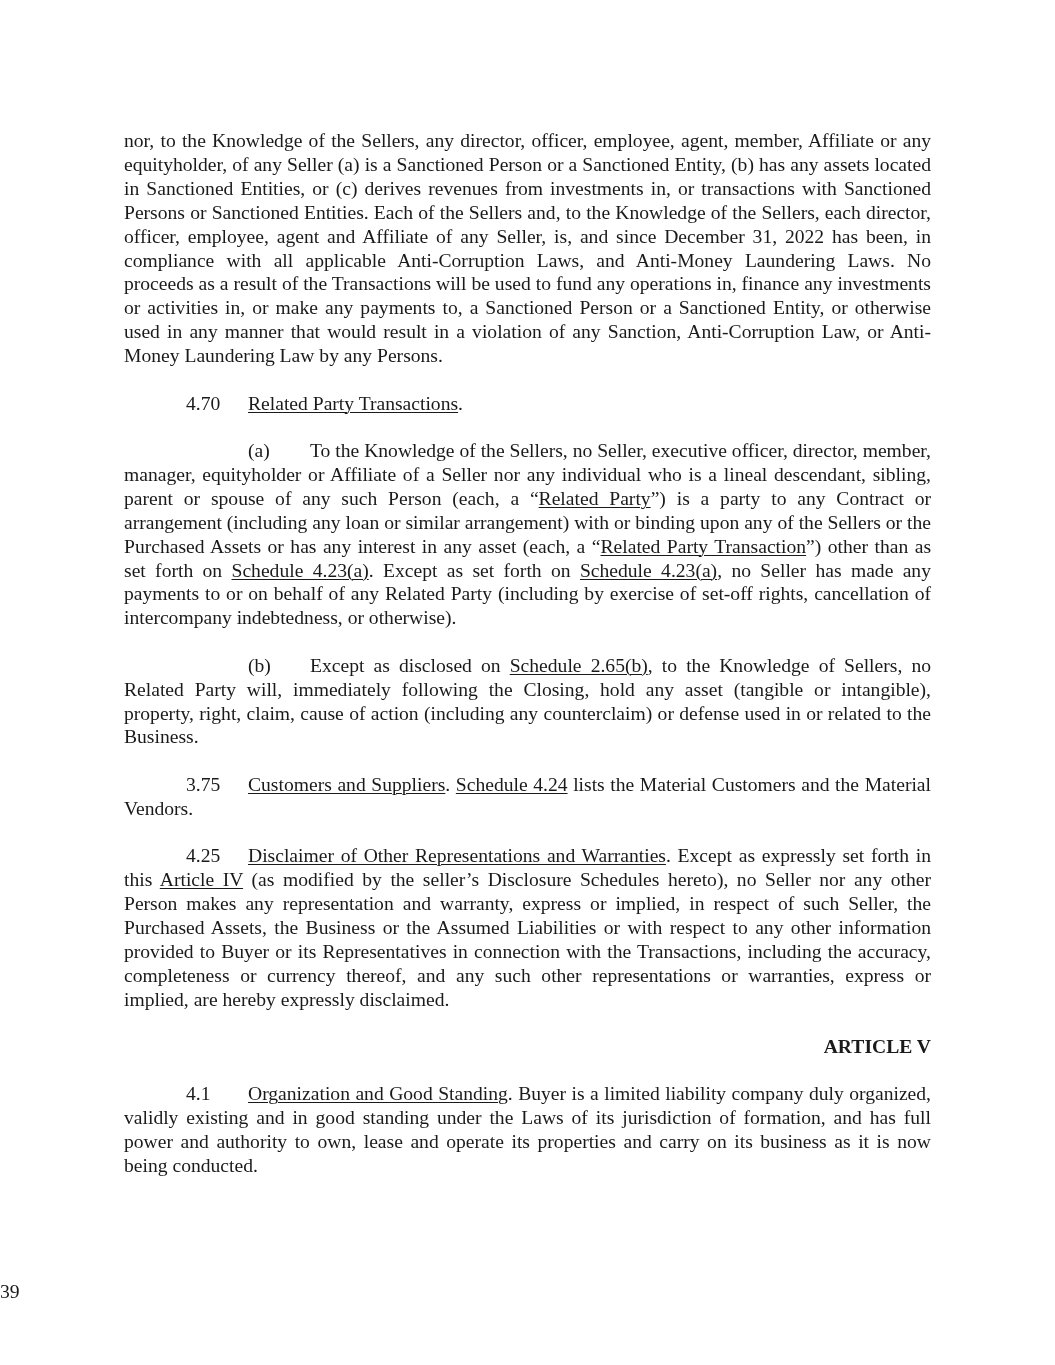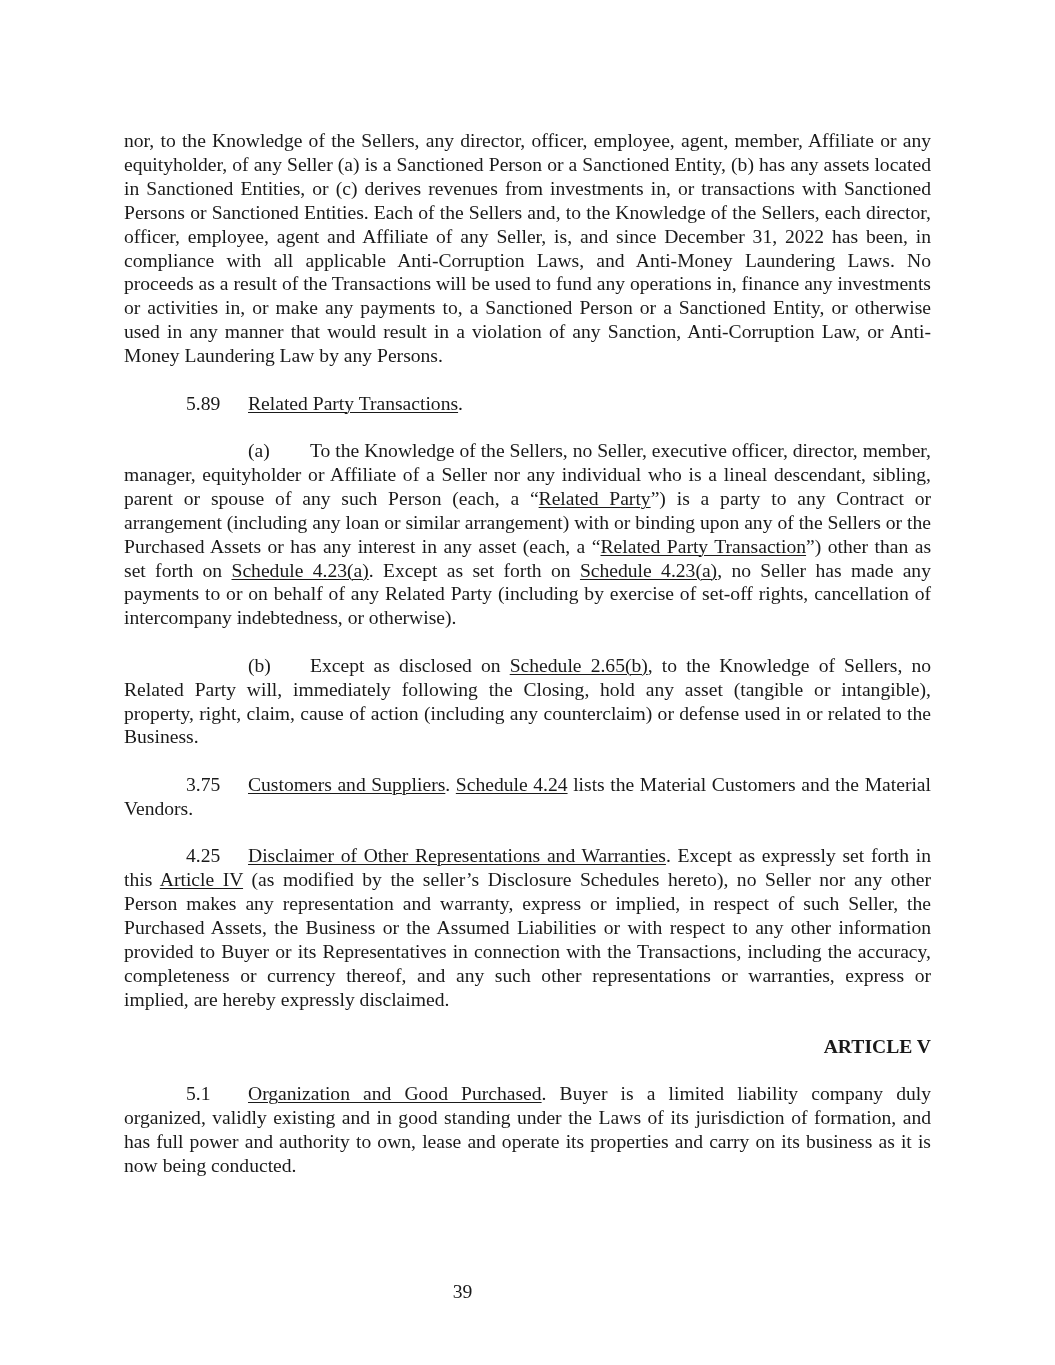--- a/index.html
+++ b/index.html
@@ -10,41 +10,41 @@
     color: #1a1a1a;
   }
   p { margin: 0; text-align: justify; }
   .gap { margin-top: 23.5px; }
   .ind1 { text-indent: 62px; }
   .ind2 { text-indent: 124px; }
   .num { display: inline-block; width: 62px; text-indent: 0; }
   u { text-decoration: underline; text-underline-offset: 2px; text-decoration-thickness: 1px; }
   .center { text-align: right; font-weight: bold; }
   .pagenum {
-    position: absolute; top: 1281px; left: 0; width: 925px; text-align: center;
+    position: absolute; top: 1281px; left: 0; width: 925px; text-align: left;
     font-family: "Liberation Serif", serif; font-size: 19.6px; color: #1a1a1a;
   }
 </style>
 </head>
 <body>
 
 <div class="page">
 
   <p>nor, to the Knowledge of the Sellers, any director, officer, employee, agent, member, Affiliate or any equityholder, of any Seller (a) is a Sanctioned Person or a Sanctioned Entity, (b) has any assets located in Sanctioned Entities, or (c) derives revenues from investments in, or transactions with Sanctioned Persons or Sanctioned Entities. Each of the Sellers and, to the Knowledge of the Sellers, each director, officer, employee, agent and Affiliate of any Seller, is, and since December 31, 2022 has been, in compliance with all applicable Anti-Corruption Laws, and Anti-Money Laundering Laws. No proceeds as a result of the Transactions will be used to fund any operations in, finance any investments or activities in, or make any payments to, a Sanctioned Person or a Sanctioned Entity, or otherwise used in any manner that would result in a violation of any Sanction, Anti-Corruption Law, or Anti-Money Laundering Law by any Persons.</p>
 
-  <p class="gap ind1"><span class="num">5.89</span><u>Related Party Transactions</u><span>.</span></p>
+  <p class="gap ind1"><span class="num">4.70</span><u>Related Party Transactions</u><span>.</span></p>
 
   <p class="gap ind2"><span class="num">(a)</span><span>To the Knowledge of the Sellers, no Seller, executive officer, director, member, manager, equityholder or Affiliate of a Seller nor any individual who is a lineal descendant, sibling, parent or spouse of any such Person (each, a “</span><u>Related Party</u><span>”) is a party to any Contract or arrangement (including any loan or similar arrangement) with or binding upon any of the Sellers or the Purchased Assets or has any interest in any asset (each, a “</span><u>Related Party Transaction</u><span>”) other than as set forth on </span><u>Schedule 4.23(a)</u><span>. Except as set forth on </span><u>Schedule 4.23(a)</u><span>, no Seller has made any payments to or on behalf of any Related Party (including by exercise of set-off rights, cancellation of intercompany indebtedness, or otherwise).</span></p>
 
   <p class="gap ind2"><span class="num">(b)</span><span>Except as disclosed on </span><u>Schedule 2.65(b)</u><span>, to the Knowledge of Sellers, no Related Party will, immediately following the Closing, hold any asset (tangible or intangible), property, right, claim, cause of action (including any counterclaim) or defense used in or related to the Business.</span></p>
 
   <p class="gap ind1"><span class="num">3.75</span><u>Customers and Suppliers</u><span>. </span><u>Schedule 4.24</u><span> lists the Material Customers and the Material Vendors.</span></p>
 
   <p class="gap ind1"><span class="num">4.25</span><u>Disclaimer of Other Representations and Warranties</u><span>. Except as expressly set forth in this </span><u>Article IV</u><span> (as modified by the seller’s Disclosure Schedules hereto), no Seller nor any other Person makes any representation and warranty, express or implied, in respect of such Seller, the Purchased Assets, the Business or the Assumed Liabilities or with respect to any other information provided to Buyer or its Representatives in connection with the Transactions, including the accuracy, completeness or currency thereof, and any such other representations or warranties, express or implied, are hereby expressly disclaimed.</span></p>
 
   <p class="gap center">ARTICLE V</p>
 
 
-  <p class="gap ind1"><span class="num">5.1</span><u>Organization and Good Purchased</u><span>. Buyer is a limited liability company duly organized, validly existing and in good standing under the Laws of its jurisdiction of formation, and has full power and authority to own, lease and operate its properties and carry on its business as it is now being conducted.</span></p>
+  <p class="gap ind1"><span class="num">4.1</span><u>Organization and Good Standing</u><span>. Buyer is a limited liability company duly organized, validly existing and in good standing under the Laws of its jurisdiction of formation, and has full power and authority to own, lease and operate its properties and carry on its business as it is now being conducted.</span></p>
 
 </div>
 
 <div class="pagenum">39</div>
 
 </body></html>

